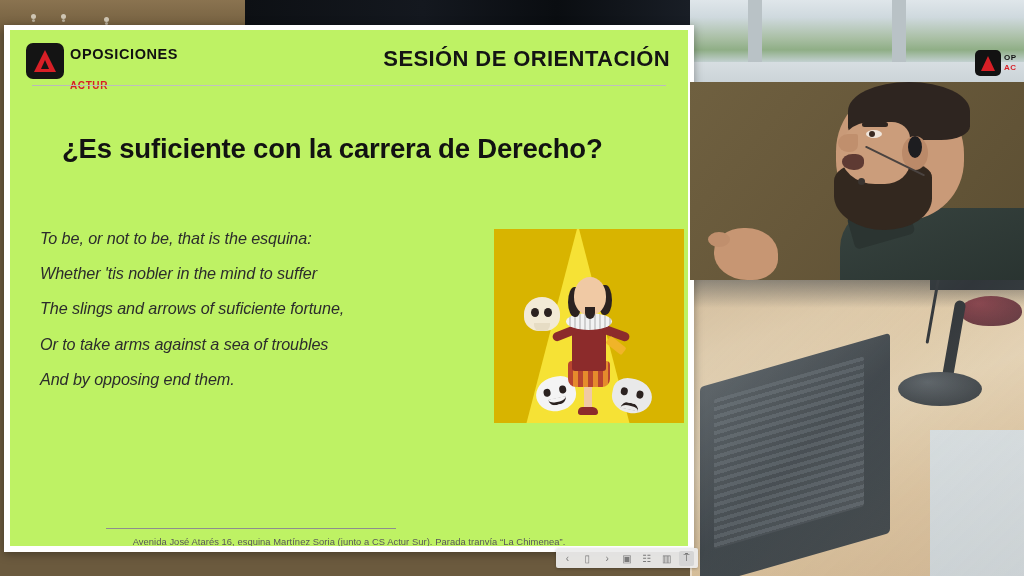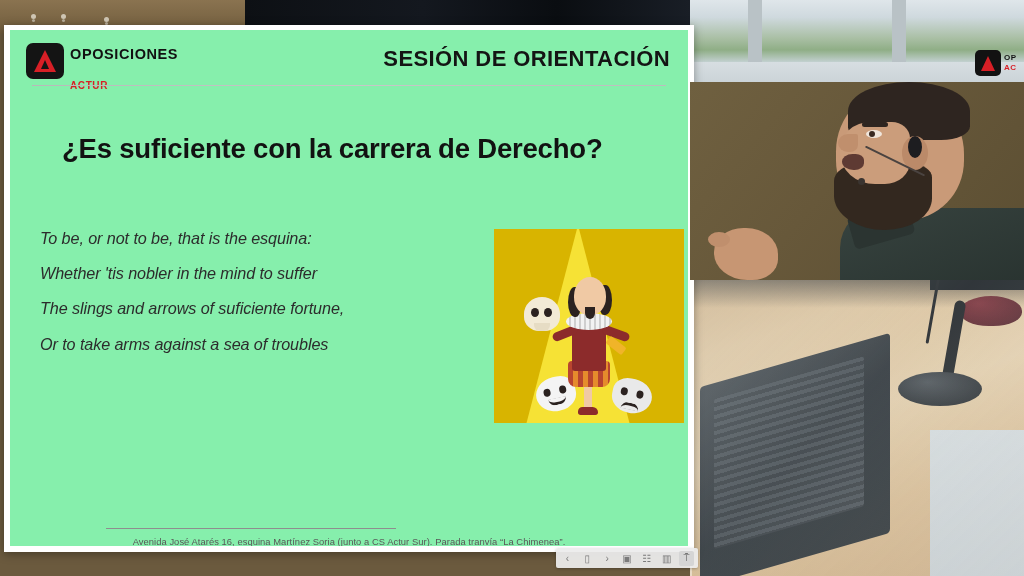--- a/index.html
+++ b/index.html
@@ -72,21 +72,21 @@
   .room-logo2 .lg-t2 { top:15px; color:#d81f26; }
 
   
   #slide-frame {
     position:absolute; left:4px; top:25px; width:690px; height:527px;
     background:#ffffff; padding:5px 6px 6px 6px;
     box-shadow:0 2px 9px rgba(0,0,0,.35);
   }
   #slide {
     position:relative; width:100%; height:100%;
-    background:#86efac; overflow:hidden;
+    background:#bef264; overflow:hidden;
   }
 
   .slide-header { position:absolute; left:0; top:0; right:0; height:60px; }
   .logo { position:absolute; left:16px; top:12px; width:160px; height:38px; }
   .logo-square { position:absolute; left:0; top:1px; width:38px; height:36px;
     background:#141414; border-radius:7px; }
   .logo-tri { position:absolute; left:8px; top:8px; width:0; height:0;
     border-left:11px solid transparent; border-right:11px solid transparent;
     border-bottom:22px solid #d81f26; }
   .logo-tri-inner { position:absolute; left:15px; top:18px; width:0; height:0;
@@ -280,20 +280,21 @@
       </div>
       <div class="slide-rule"></div>
 
       <div class="slide-title">¿Es suficiente con la carrera de Derecho?</div>
 
       <div class="slide-body">
         <div class="poem-line">To be, or not to be, that is the esquina:</div>
         <div class="poem-line">Whether 'tis nobler in the mind to suffer</div>
         <div class="poem-line">The slings and arrows of suficiente fortune,</div>
         <div class="poem-line">Or to take arms against a sea of troubles</div>
+        <div class="poem-line">And by opposing end them.</div>
       </div>
 
       <div class="illus">
         <div class="illus-bg"></div>
         <div class="illus-beam"></div>
         <div class="illus-mask-a">
           <span class="mask-eye" style="left:8px"></span>
           <span class="mask-eye" style="left:24px"></span>
           <span class="mask-mouth"></span>
         </div>

